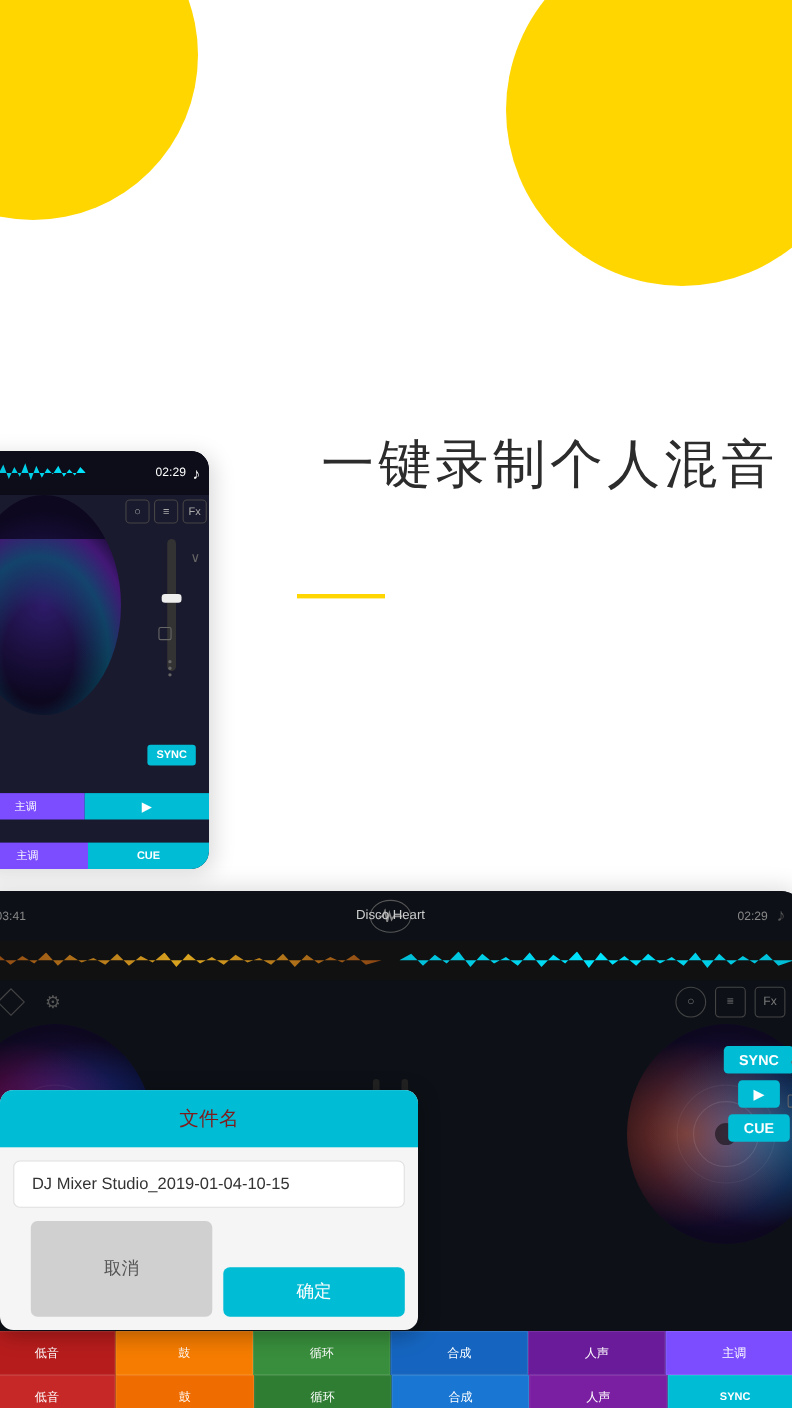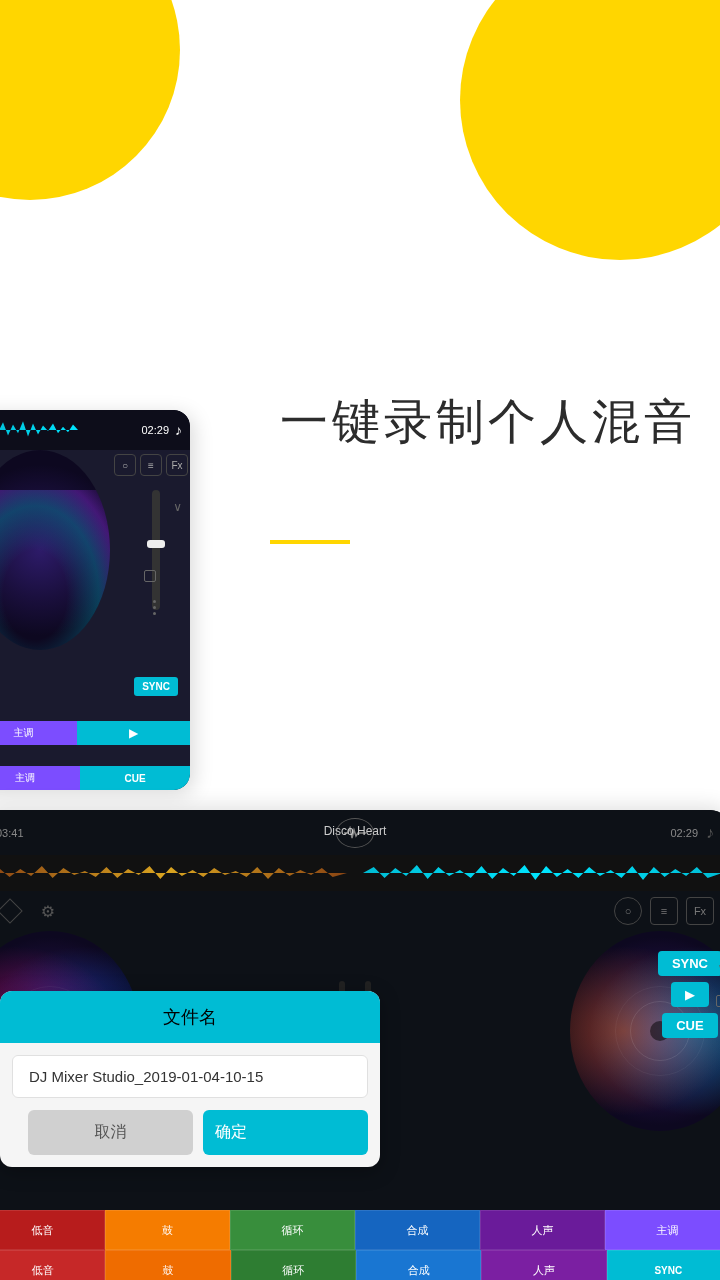--- a/index.html
+++ b/index.html
@@ -40,21 +40,21 @@
       top: 0;
       left: 0;
       width: 720px;
       height: 800px;
       background: #ffffff;
     }
 
     .headline-text {
       position: absolute;
       top: 390px;
-      right: 24px;
+      right: 12px;
       font-size: 48px;
       font-weight: 300;
       color: #2c2c2c;
       letter-spacing: 4px;
     }
 
     .subtitle-text {
       position: absolute;
       top: 460px;
       left: 270px;
@@ -442,21 +442,21 @@
       width: 380px;
       background: #f5f5f5;
       border-radius: 12px;
       overflow: hidden;
       z-index: 10;
       box-shadow: 0 4px 20px rgba(0,0,0,0.3);
     }
 
     .dialog-title {
       background: #00bcd4;
-      color: #000000;
+      color: #7f1d1d;
       text-align: center;
       padding: 14px;
       font-size: 18px;
       font-weight: 500;
     }
 
     .dialog-input {
       background: white;
       margin: 12px;
       padding: 12px 16px;
@@ -485,21 +485,22 @@
     }
 
     .dialog-btn-confirm {
       flex: 1;
       padding: 12px;
       border-radius: 6px;
       border: none;
       background: #00bcd4;
       color: white;
       font-size: 16px;
-      text-align: left;
+      text-align: center;
+      margin-top: 42px;
     }
 
     
     .mixer-center {
       position: absolute;
       left: 160px;
       right: 160px;
       top: 0;
       height: 200px;
       display: flex;

